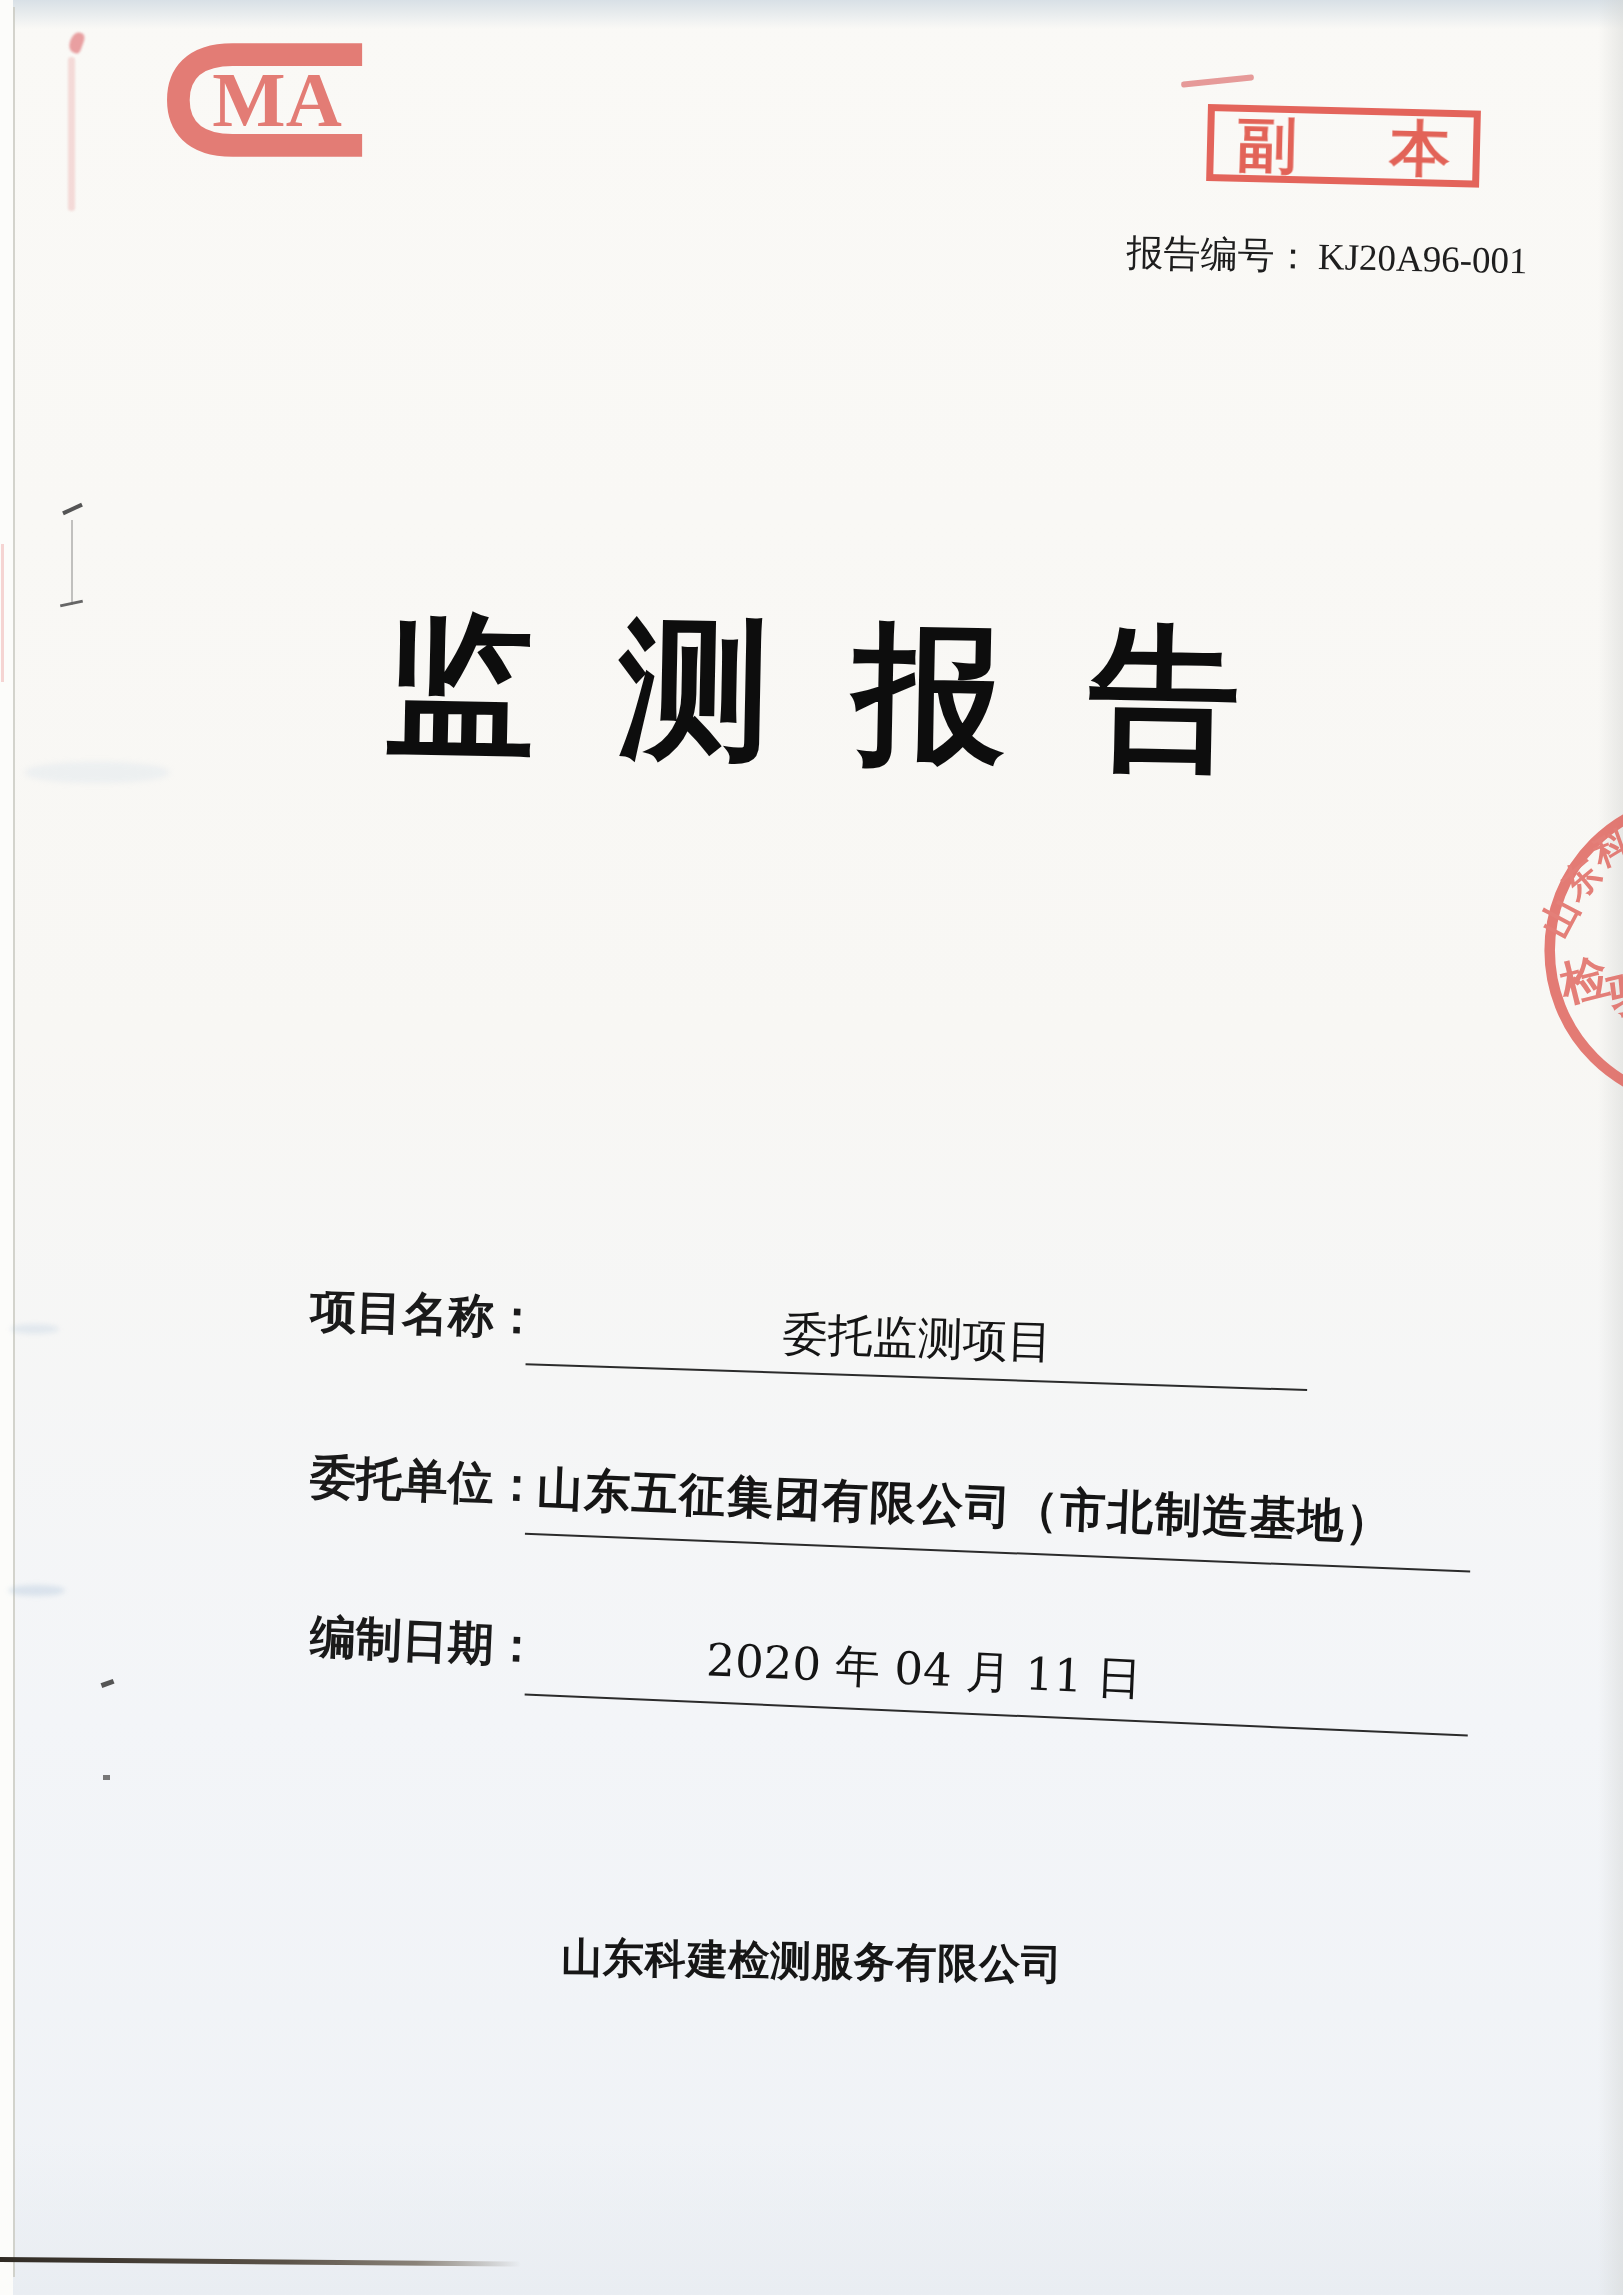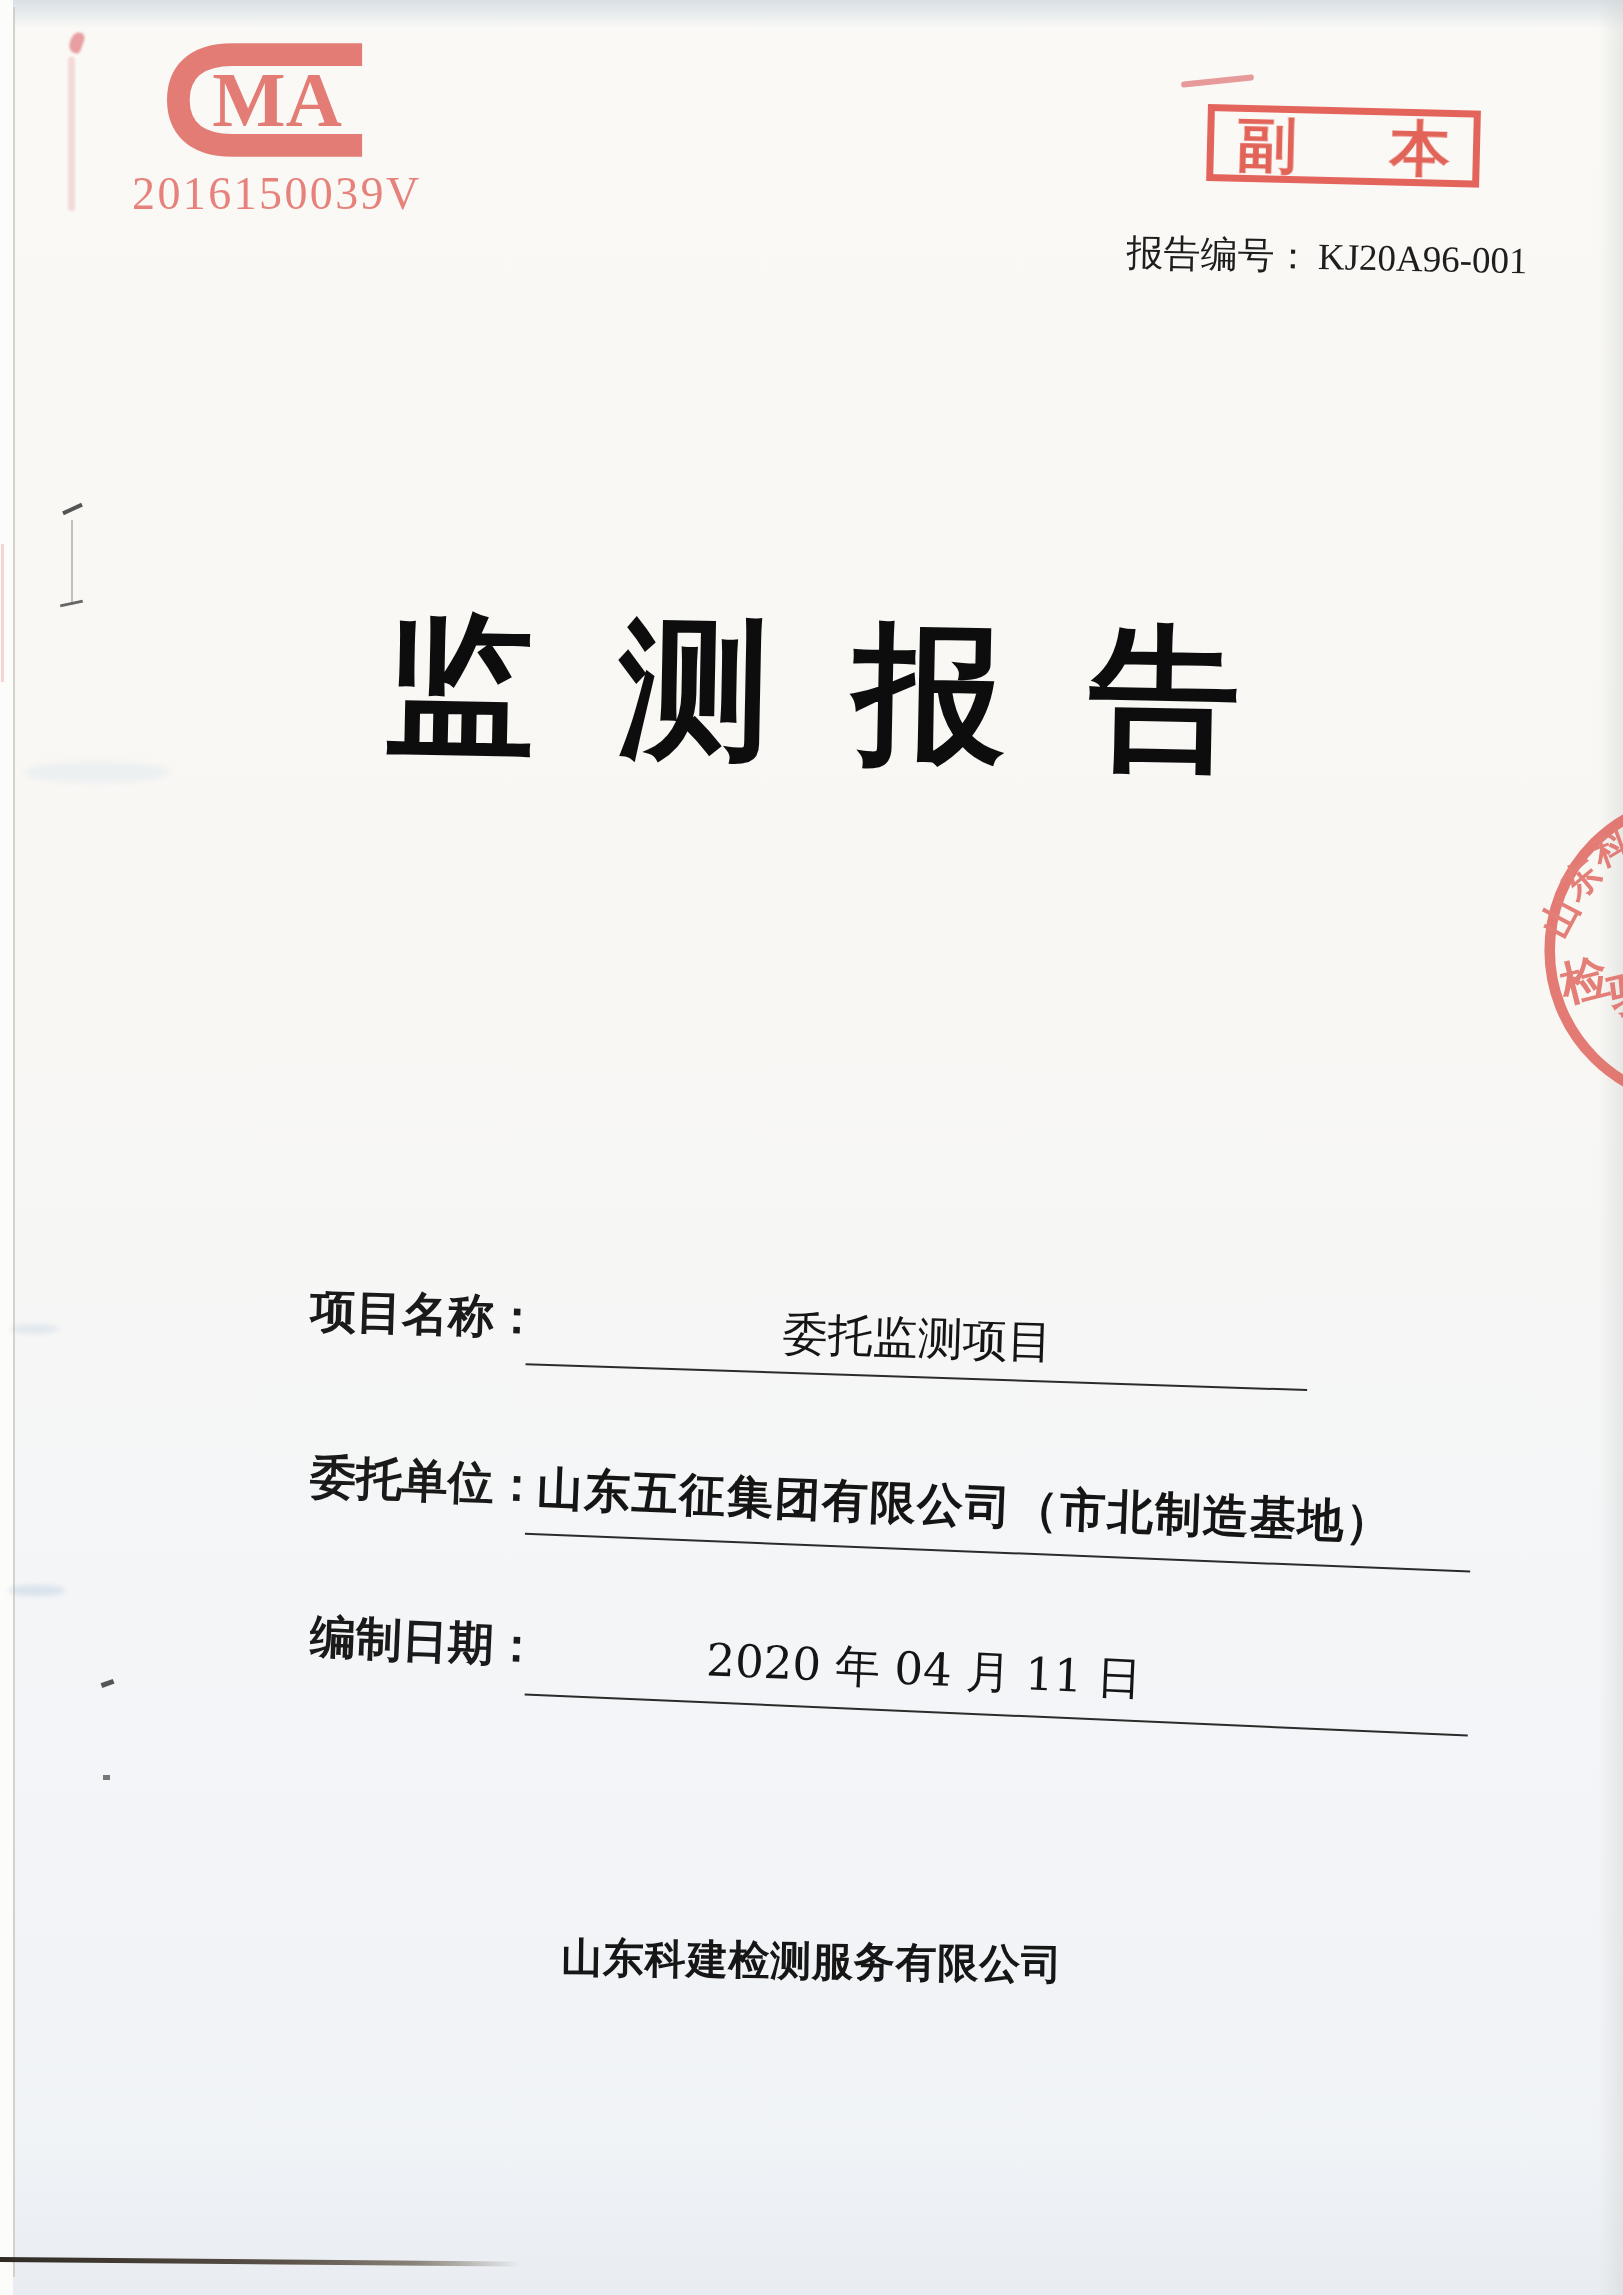--- a/index.html
+++ b/index.html
@@ -86,21 +86,20 @@
   <div class="edge-right"></div>
   <div class="edge-left-strip"></div>
   <div class="scan-line-left"></div>
 
   <div class="cma">
     <svg width="219" height="136" viewBox="0 0 270 168">
       <path d="M 242 28 L 82 28 C 32 28 15 54 15 84 C 15 114 32 140 82 140 L 242 140" fill="none" stroke="#dd5a52" stroke-width="28"></path>
       <text x="137" y="116" text-anchor="middle" font-family="Liberation Serif, DejaVu Serif, serif" font-size="96" font-weight="700" fill="#dd5a52">MA</text>
     </svg>
   </div>
-  <div class="cma-number">2016150039V</div>
 
   <div class="copy-stamp">
     <span>副</span>
     <span>本</span>
   </div>
 
   <div class="red-smudge" style="left:1181px;top:78px;width:73px;height:5.7px;background:rgba(210,60,60,.5);
               transform:rotate(-6deg);border-radius:2.4px;"></div>
 
   <div class="report-no">

